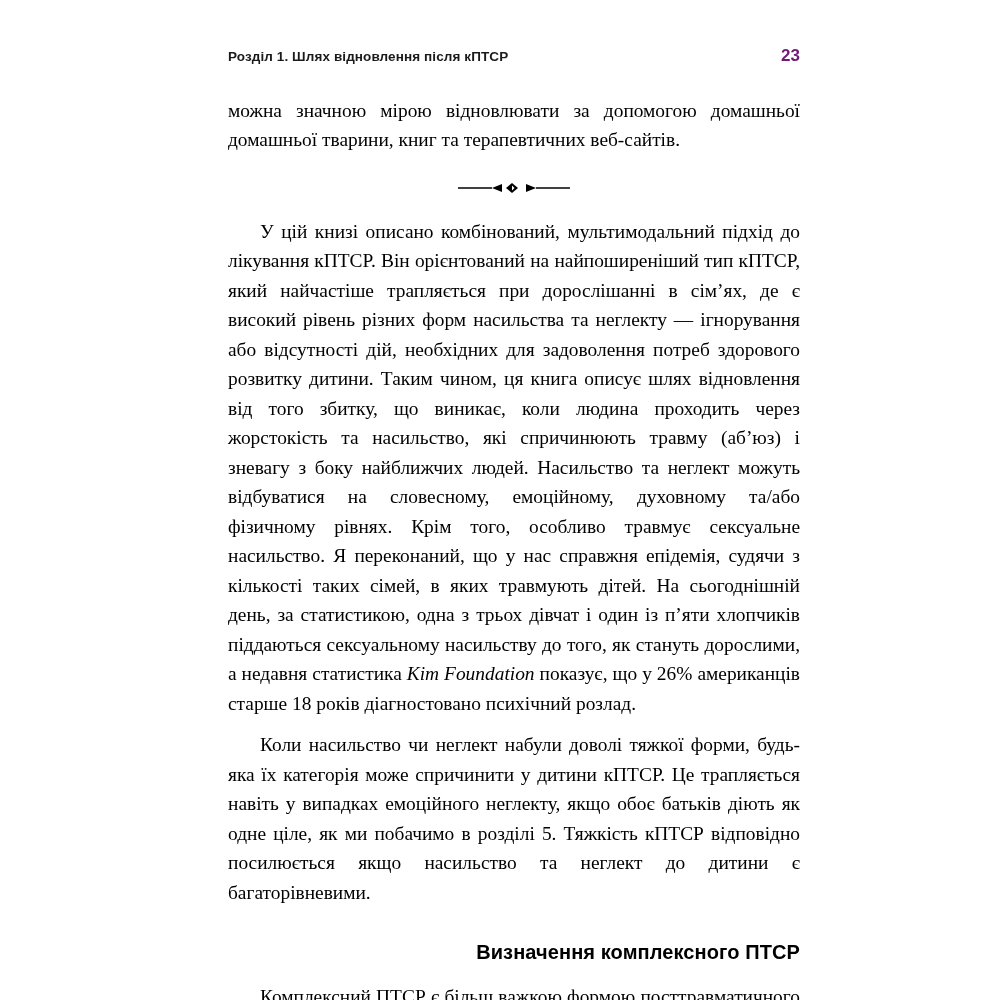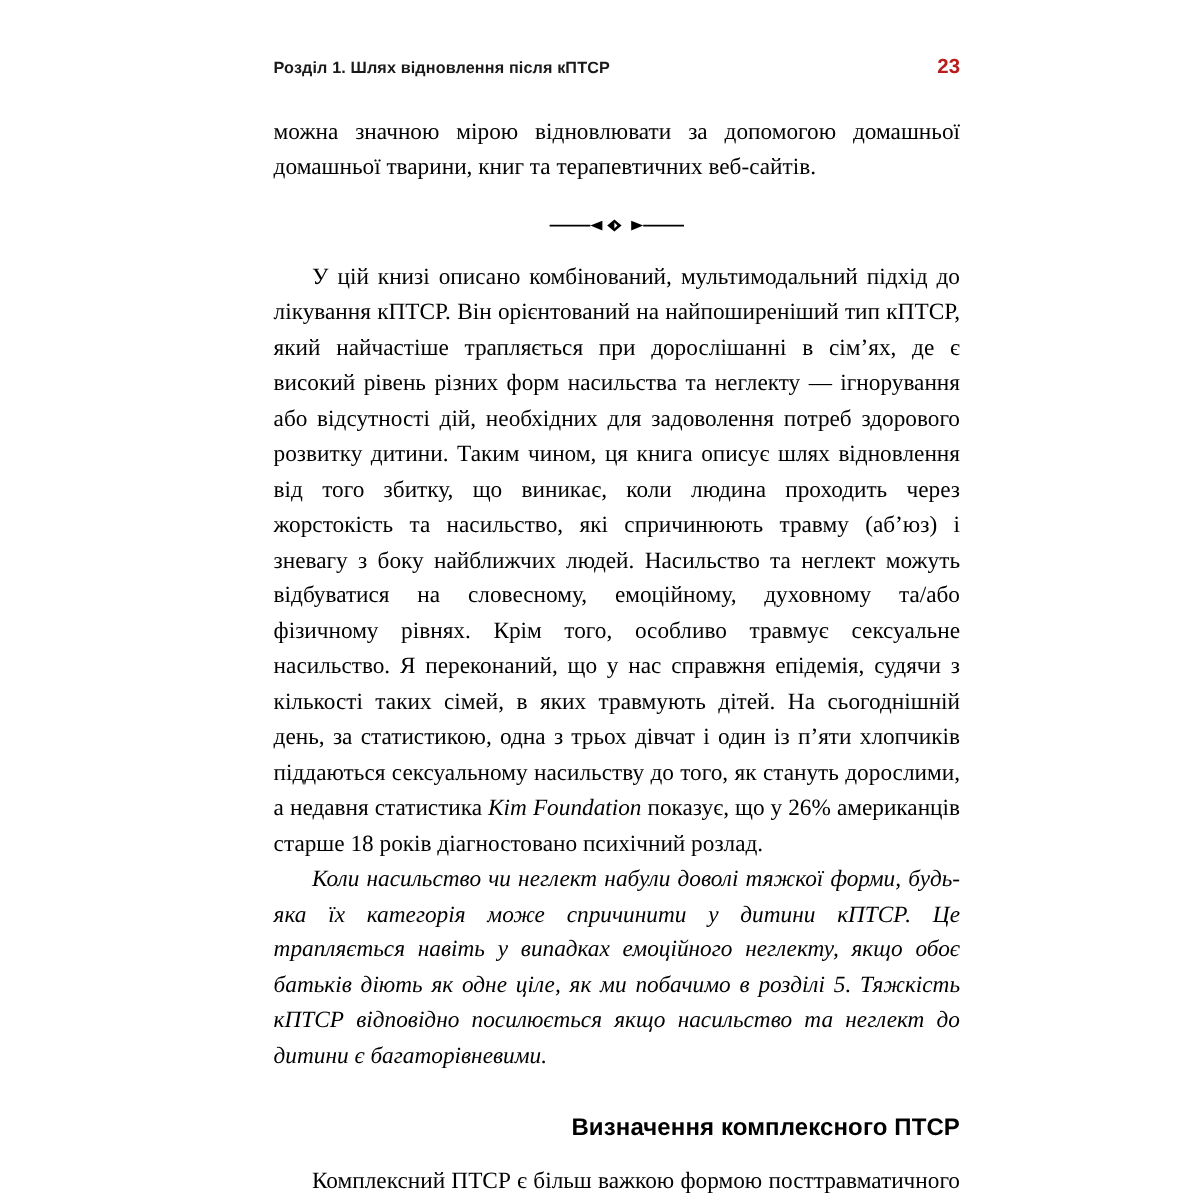--- a/index.html
+++ b/index.html
@@ -30,21 +30,21 @@
     font-family: "Liberation Sans", sans-serif;
     font-size: 13.5px;
     font-weight: 700;
     letter-spacing: 0.1px;
     color: #1a1a1a;
   }
   .folio {
     font-family: "Liberation Sans", sans-serif;
     font-size: 17px;
     font-weight: 700;
-    color: #b91c1c;
+    color: #701a75;
   }
   p {
     margin: 0;
     font-size: 19.4px;
     line-height: 1.52;
     text-align: justify;
     text-justify: inter-word;
     hyphens: manual;
   }
   p.indent {
@@ -59,21 +59,21 @@
   }
   .ornament svg { display: block; }
   h2.section-title {
     font-family: "Liberation Sans", sans-serif;
     font-size: 20px;
     font-weight: 700;
     margin: 34px 0 18px 0;
     text-align: right;
     letter-spacing: 0.1px;
   }
-  .block + .block { margin-top: 0; font-style: italic; }
+  .block + .block { margin-top: 12px; }
   em { font-style: italic; }
 </style>
 </head>
 <body>
 
 <div class="page">
 
   <div class="header">
     <div class="running-head">Розділ 1. Шлях відновлення після кПТСР</div>
     <div class="folio">23</div>

